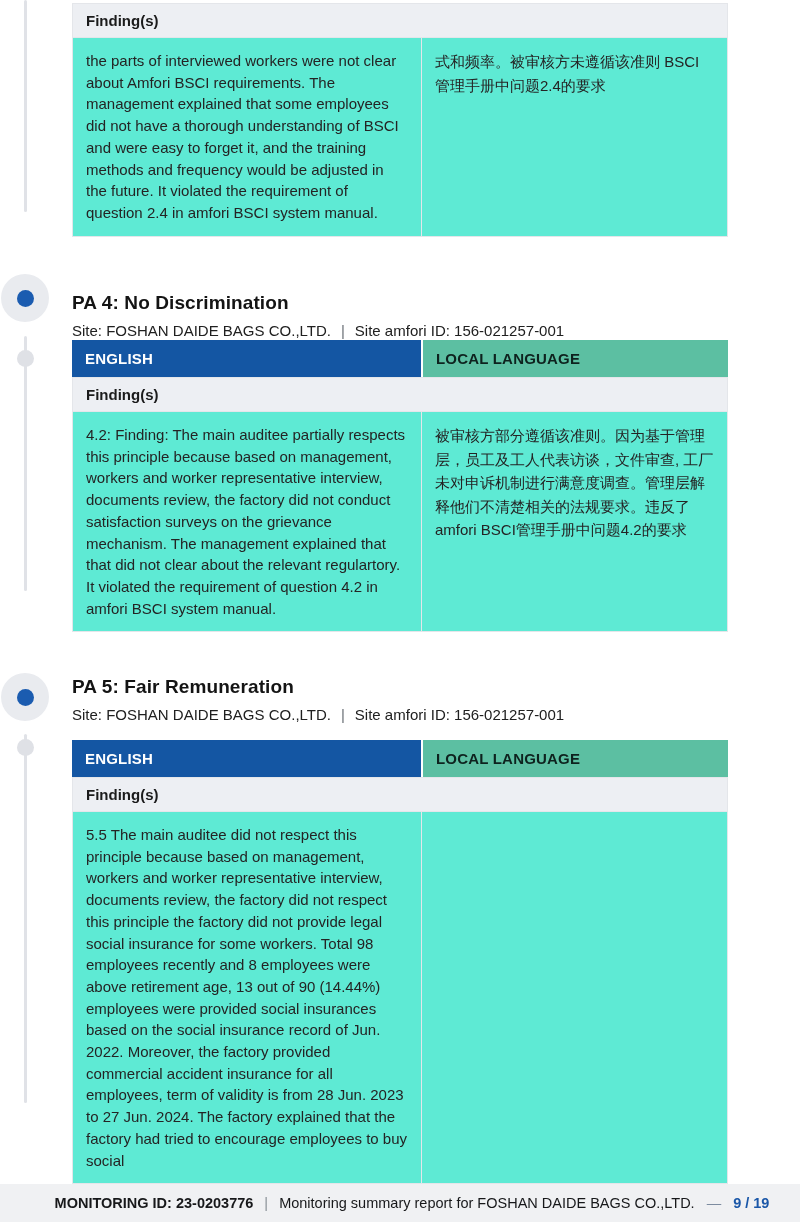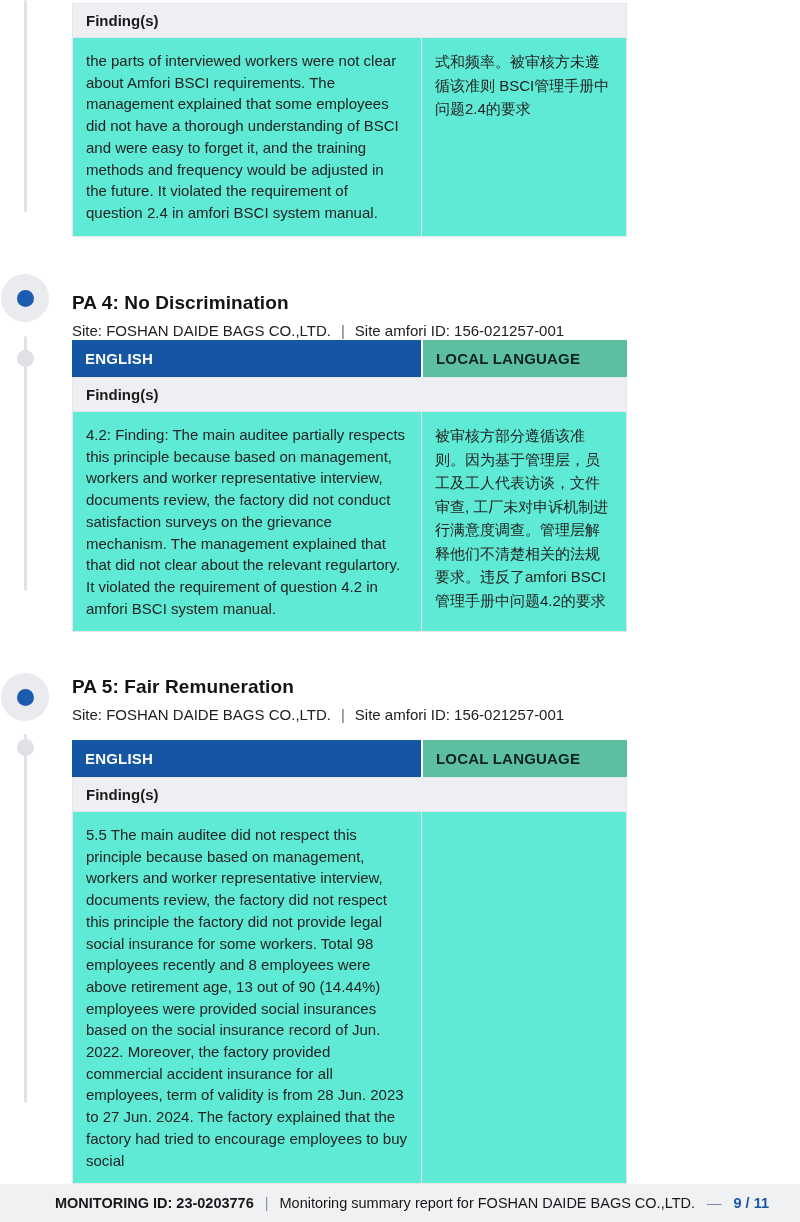--- a/index.html
+++ b/index.html
@@ -17,21 +17,21 @@
   .tl-seg2 { top:336px; height:255px; }
   .tl-seg3 { top:734px; height:369px; }
   .tl-big  { position:absolute; left:1px; width:48px; height:48px; border-radius:50%;
              background:#e9ebef; display:flex; align-items:center; justify-content:center; }
   .tl-big-1 { top:274px; } .tl-big-2 { top:673px; }
   .tl-blue { width:17px; height:17px; border-radius:50%; background:#1b5cb0; }
   .tl-small { position:absolute; left:17px; width:17px; height:17px; border-radius:50%; background:#dfe1e6; }
   .tl-small-1 { top:350px; } .tl-small-2 { top:739px; }
 
   
-  .content { position:absolute; left:72px; width:555px; }
+  .content { position:absolute; left:72px; width:656px; }
 
   .band {
     background:#edeff3; border:1px solid #e4e6ea;
     padding:8px 13px; font-size:15px; font-weight:bold; color:#1b1b1b;
   }
   .trow { display:flex; border:1px solid #e4e6ea; border-top:none; background:#5eead4; }
   .cell { padding:12px 13px; font-size:15px; line-height:21.7px; color:#242424; }
   .cell-en { width:349px; border-right:1px solid #e4e6ea; }
   .cell-zh { flex:1; line-height:23.5px; }
 
@@ -122,16 +122,16 @@
     <div class="trow">
       <div class="cell cell-en">5.5 The main auditee did not respect this principle because based on management, workers and worker representative interview, documents review, the factory did not respect this principle the factory did not provide legal social insurance for some workers. Total 98 employees recently and 8 employees were above retirement age, 13 out of 90 (14.44%) employees were provided social insurances based on the social insurance record of Jun. 2022. Moreover, the factory provided commercial accident insurance for all employees, term of validity is from 28 Jun. 2023 to 27 Jun. 2024. The factory explained that the factory had tried to encourage employees to buy social</div>
     </div>
   </div>
 
   <div class="footer">
     <span class="f-id">MONITORING ID: 23-0203776</span>
     <span class="f-pipe">|</span>
     <span class="f-title">Monitoring summary report for FOSHAN DAIDE BAGS CO.,LTD.</span>
     <span class="f-dash">—</span>
-    <span class="f-page">9 / 11</span>
+    <span class="f-page">9 / 19</span>
   </div>
 
 </div>
 
 </body></html>

